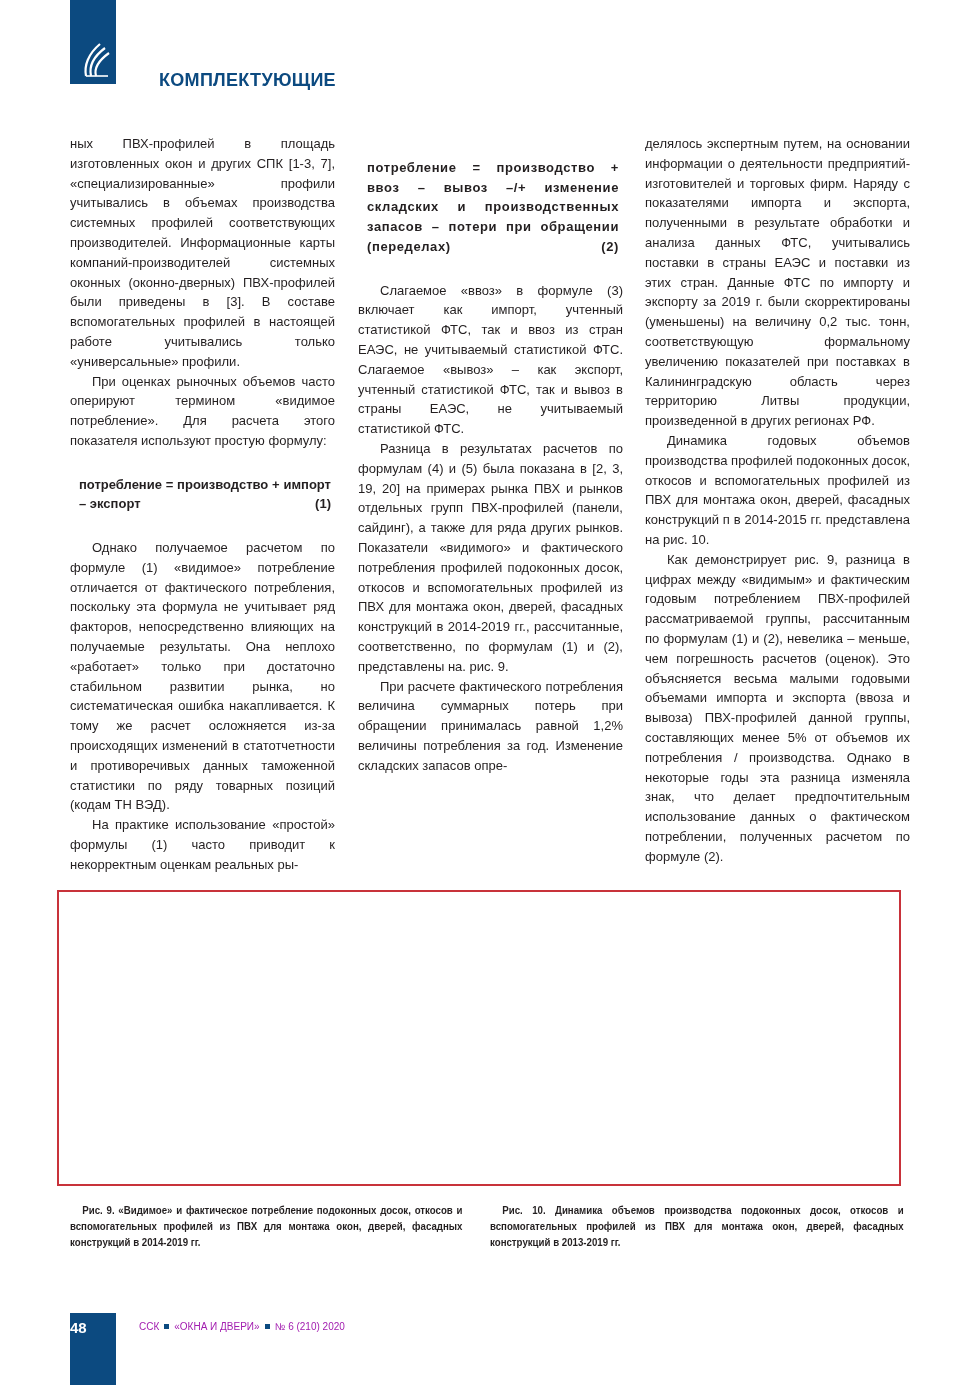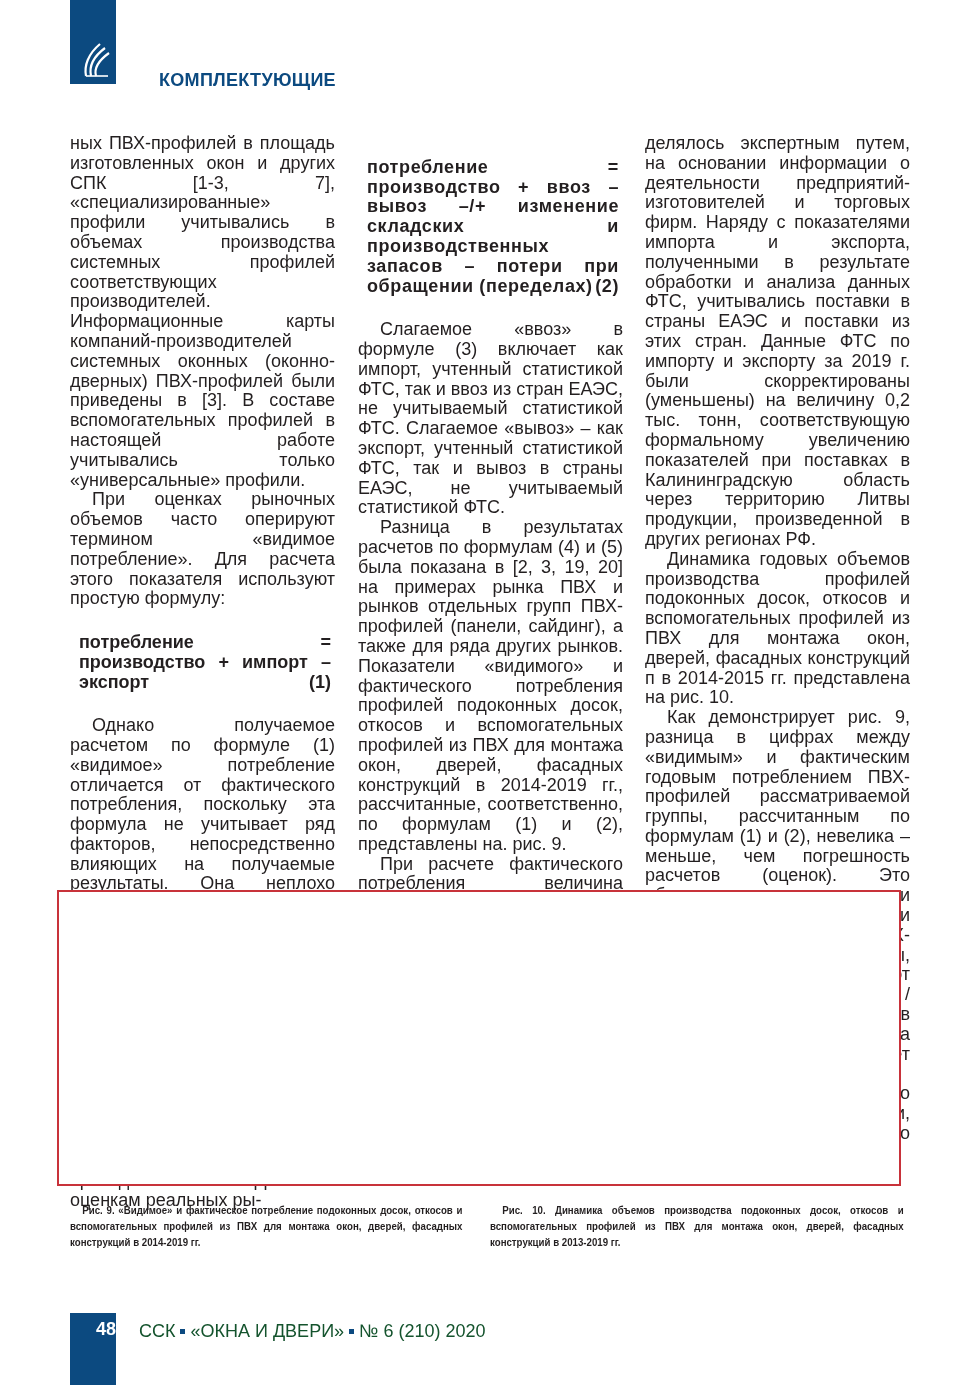--- a/index.html
+++ b/index.html
@@ -1,34 +1,34 @@
 <!DOCTYPE html>
 <html><head>
 <meta charset="utf-8">
 <style>
   html,body{margin:0;padding:0;background:#fff;}
   body{width:980px;height:1385px;position:relative;overflow:hidden;font-family:"Liberation Sans",sans-serif;color:#231f20;}
   .top-bar{position:absolute;left:70px;top:0;width:46px;height:84px;background:#0c4a80;}
   .logo{position:absolute;left:8px;top:38px;width:32px;height:40px;}
   .section-title{position:absolute;left:140px;top:70px;font-family:"Liberation Sans",sans-serif;font-weight:bold;font-size:18px;letter-spacing:0.3px;color:#0c4a80;margin-left:19px;}
-  .col{position:absolute;top:134px;width:265px;font-size:18px;line-height:19.8px;text-align:justify;}
+  .col{position:absolute;top:134px;width:265px;font-size:13px;line-height:19.8px;text-align:justify;}
   .col p{margin:0;}
   .col .ind{text-indent:22px;}
   .col .formula{font-weight:bold;margin:4px;padding:0 0 0 5px;}
   .col .gap{height:19.8px;}
   .col1{left:70px;}
   .col2{left:358px;}
   .col3{left:645px;}
   .fig-box{position:absolute;left:57px;top:890px;width:844px;height:296px;border:2px solid #c8323a;box-sizing:border-box;background:#fff;}
   .caption{position:absolute;top:1202px;font-family:"Liberation Sans",sans-serif;font-weight:bold;font-size:11px;line-height:16px;text-align:justify;transform:scaleX(0.88);transform-origin:left top;}
   .cap1{left:70px;width:446px;}
   .cap2{left:490px;width:470px;}
   .footer-bar{position:absolute;left:70px;top:1313px;width:46px;height:72px;background:#0c4a80;}
-  .page-num{position:absolute;left:0;top:6px;width:46px;text-align:right;color:#fff;font-weight:bold;font-size:18px;}
-  .footer-text{position:absolute;left:139px;top:1321px;font-size:18px;color:#14532d;}
+  .page-num{position:absolute;left:0;top:6px;width:46px;text-align:left;color:#fff;font-weight:bold;font-size:15px;}
+  .footer-text{position:absolute;left:139px;top:1321px;font-size:10px;color:#a21caf;}
   .sq{display:inline-block;width:5px;height:5px;background:#0c4a80;margin:0 5px 2px 5px;vertical-align:middle;}
 </style>
 </head>
 <body>
 
 <div class="top-bar">
   <svg class="logo" viewBox="0 0 32 40">
     <path d="M8 38 C6 28 10 16 22 6" stroke="#fff" stroke-width="2.2" fill="none"></path>
     <path d="M13 38 C11 29 15 19 27 10" stroke="#fff" stroke-width="2.2" fill="none"></path>
     <path d="M18 38 C16 31 20 23 31 15" stroke="#fff" stroke-width="2.2" fill="none"></path>

